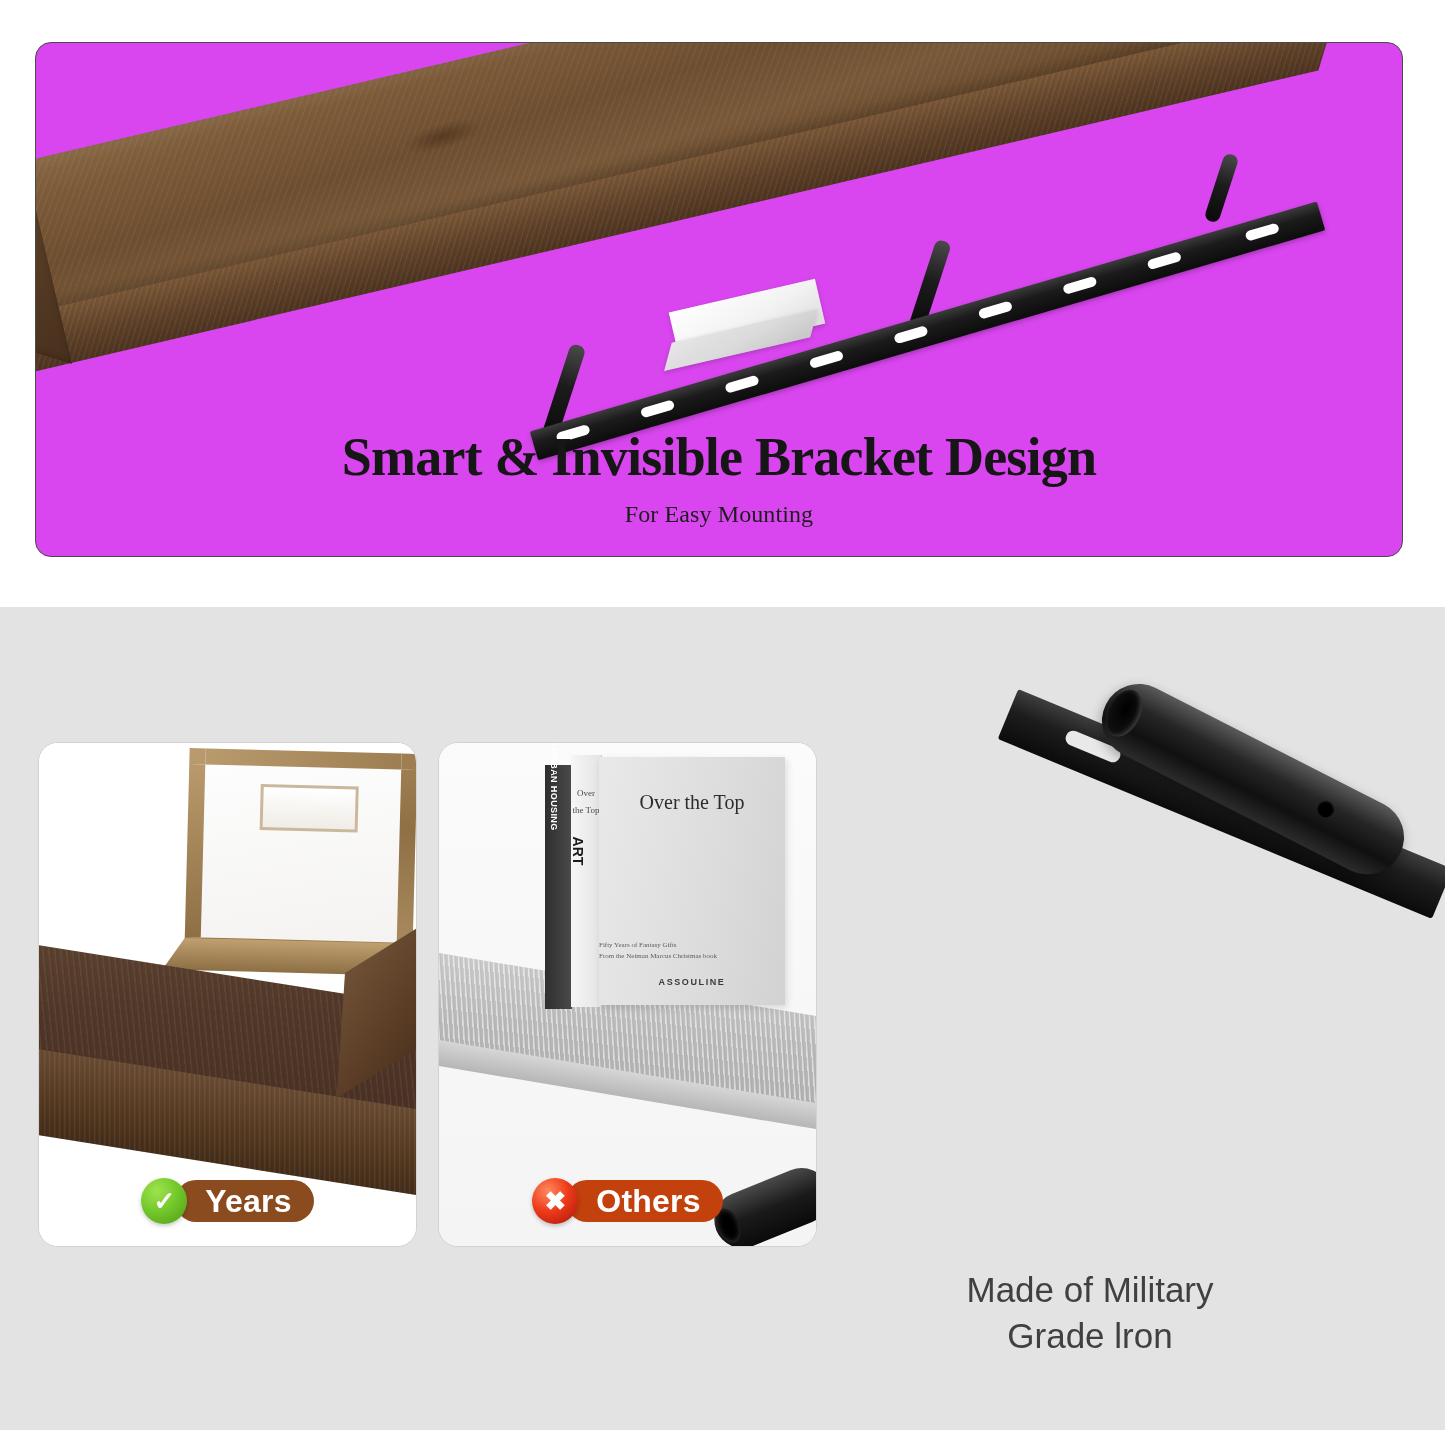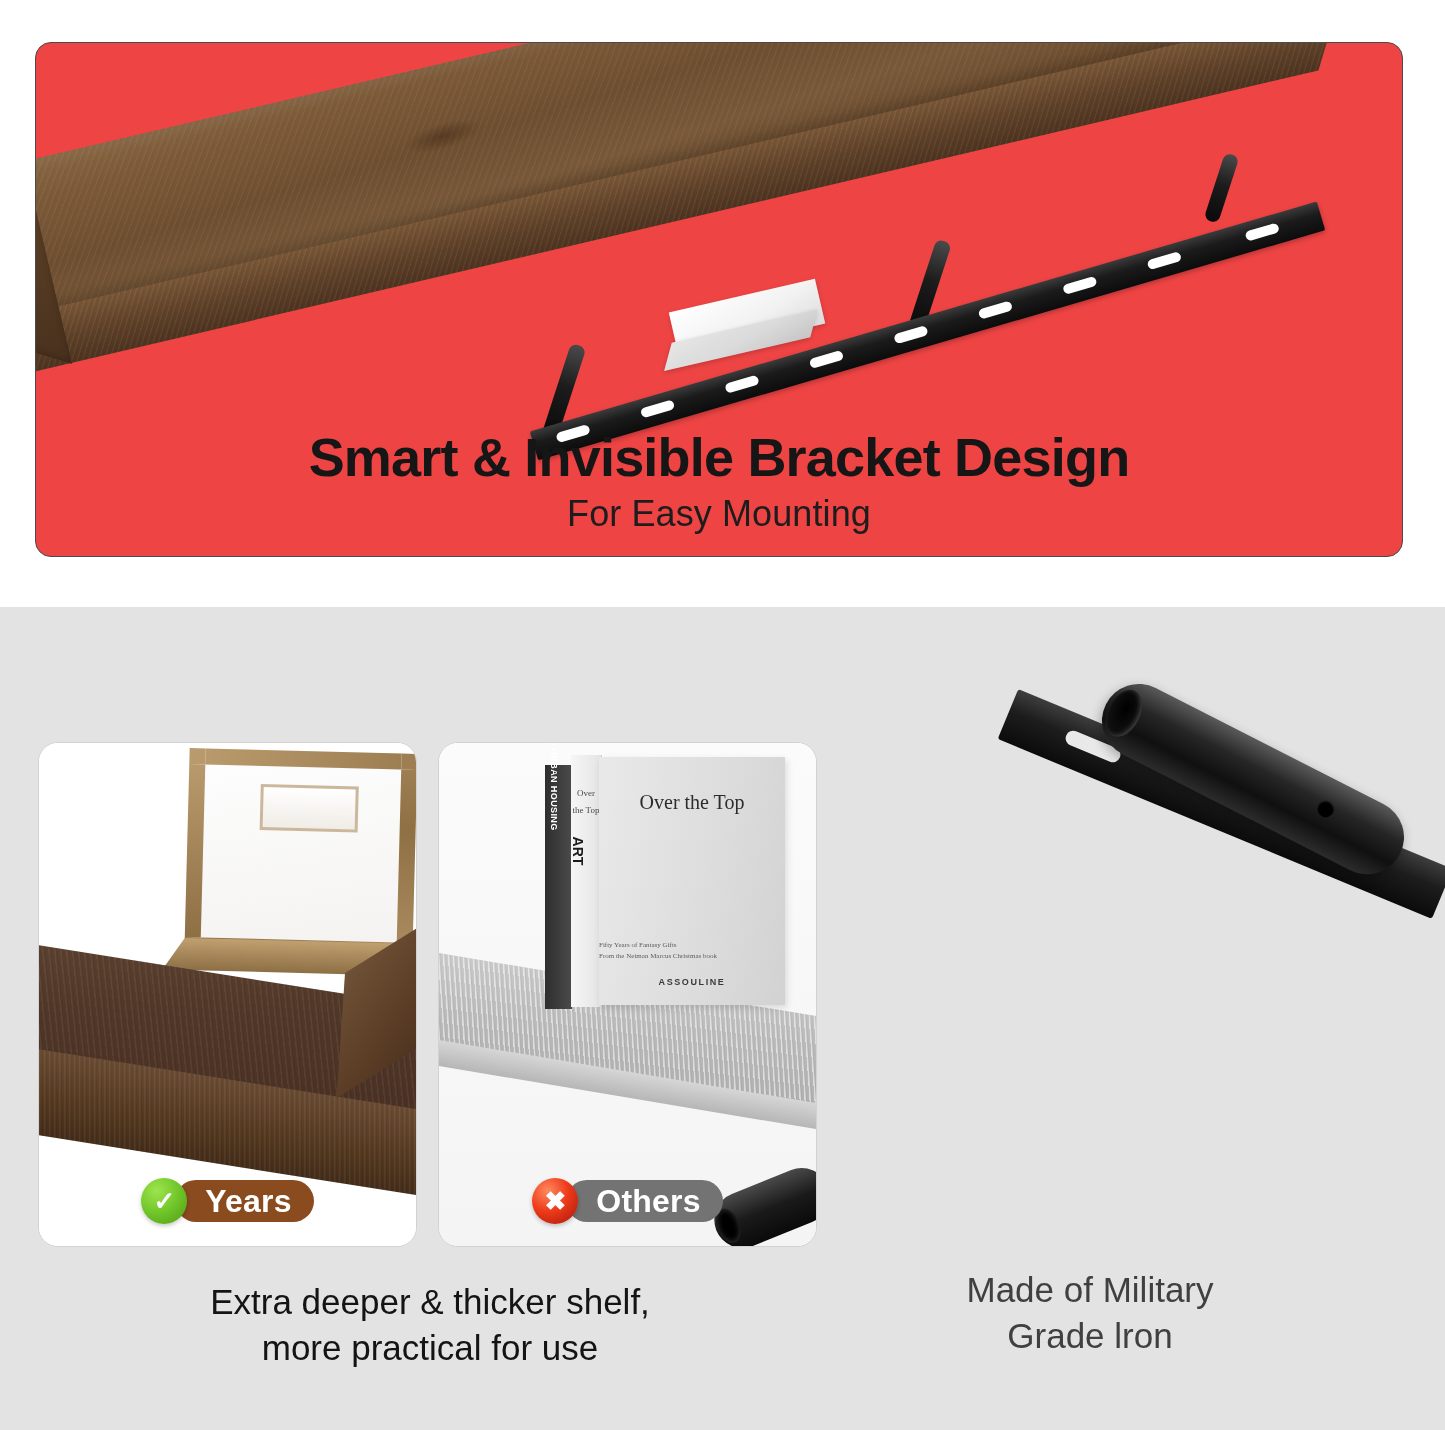--- a/index.html
+++ b/index.html
@@ -23,22 +23,23 @@
     height: 607px;
     background: #ffffff;
   }
   .top-card {
     position: absolute;
     left: 35px; top: 42px;
     width: 1366px;
     height: 513px;
     border: 1.5px solid #4a4a4a;
     border-radius: 16px;
-    background: #ef4444;
+    background: #d946ef;
     overflow: hidden;
+    font-family: Liberation Serif, serif;
   }
 
   
   .hero-scene {
     position: absolute;
     left: 0; top: 0;
     width: 1366px;
     height: 513px;
   }
 
@@ -144,22 +145,22 @@
   }
   .headline {
     font-size: 54px;
     font-weight: 700;
     color: #161616;
     letter-spacing: -0.8px;
     line-height: 1.04;
     white-space: nowrap;
   }
   .subhead {
-    margin-top: 8px;
-    font-size: 36px;
+    margin-top: 16px;
+    font-size: 24px;
     font-weight: 400;
     color: #1d1d1d;
     letter-spacing: 0.1px;
   }
 
   
   .bottom-section {
     position: absolute;
     left: 0; top: 607px;
     width: 1445px;
@@ -405,21 +406,21 @@
     display: flex; align-items: center;
     padding: 0 22px 0 30px;
     margin-left: -14px;
     border-radius: 21px;
     color: #ffffff;
     font-size: 32px;
     font-weight: 700;
     letter-spacing: 0.2px;
   }
   .pill-ours   { background: #8a4b1e; }
-  .pill-others { background: #737373; }
+  .pill-others { background: #c2410c; }
 
   
   .caption-left {
     position: absolute;
     left: 30px;
     top: 672px;
     width: 800px;
     text-align: center;
     font-size: 35px;
     color: #141414;
@@ -585,23 +586,19 @@
     <div class="plate">
       <div class="plate-slot" style="left:62px;"></div>
       <div class="plate-slot" style="left:292px;"></div>
     </div>
     <div class="tube">
       <div class="tube-bore"></div>
       <div class="tube-hole"></div>
     </div>
   </div>
 
-  <div class="caption-left">
-    <span>Extra deeper &amp; thicker shelf,</span><br>
-    <span>more practical for use</span>
-  </div>
 
   <div class="caption-right">
     <span>Made of Military</span><br>
     <span>Grade lron</span>
   </div>
 
 </div>
 
 </body></html>

